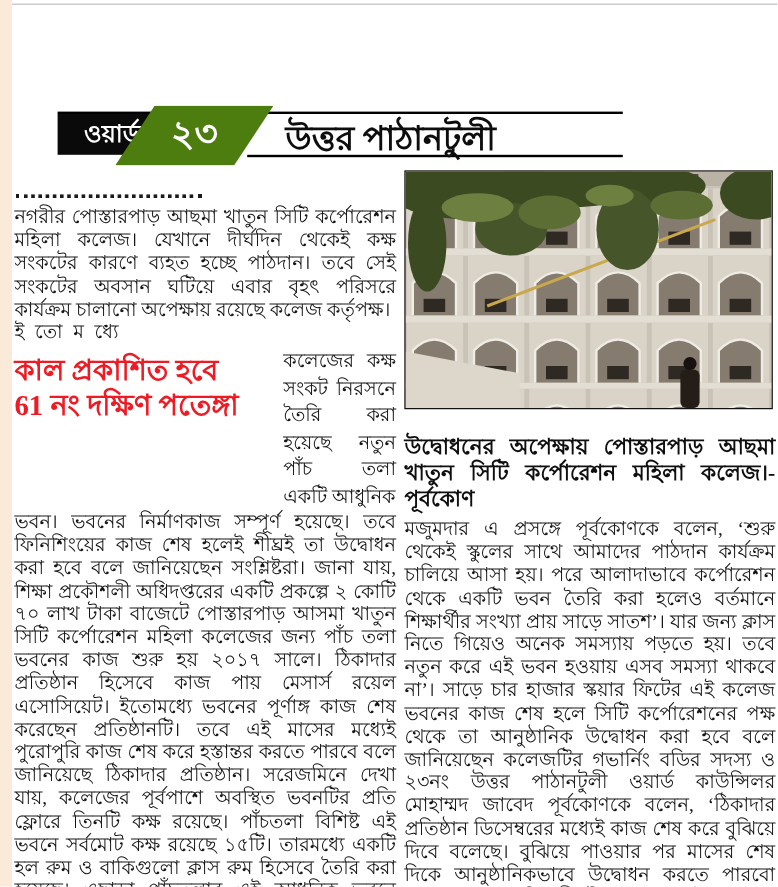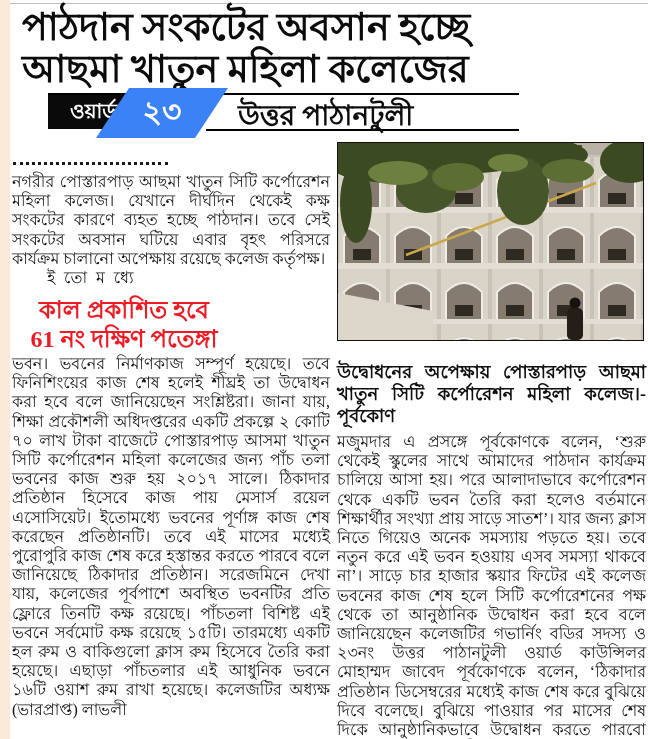--- a/index.html
+++ b/index.html
@@ -14,57 +14,53 @@
             font-size:38px;line-height:42px;font-weight:bold;color:#0b0b0b;letter-spacing:0;}
   .headline div{white-space:nowrap;}
 
   
   .banner{position:absolute;left:10px;top:88px;width:511px;height:52px;text-decoration:underline;}
   .banner-rule-top{position:absolute;left:38px;top:5px;right:2px;height:2px;background:#000;}
   .banner-rule-bottom{position:absolute;left:196px;top:41px;right:2px;height:2px;background:#000;}
   .banner-black{position:absolute;left:38px;top:7px;width:118px;height:34px;background:#0a0a0a;
                 color:#fff;font-size:20px;font-weight:bold;display:flex;align-items:center;justify-content:flex-start;
                 padding-left:22px;box-sizing:border-box;}
-  .banner-red{position:absolute;left:86px;top:0;width:132px;height:50px;background:#3b82f6;
+  .banner-red{position:absolute;left:86px;top:0;width:132px;height:50px;background:#4d7c0f;
               clip-path:polygon(25% 0,100% 0,75% 100%,0 100%);
               color:#fff;font-size:30px;font-weight:bold;display:flex;align-items:center;justify-content:center;}
   .banner-area{position:absolute;left:228px;top:6px;font-size:28px;font-weight:600;color:#0d0d0d;white-space:nowrap;}
 
   .byline{position:absolute;left:22px;top:138px;font-size:18px;color:#111;}
   .byline .sq{display:inline-block;width:11px;height:11px;background:#8e8e8e;margin-left:7px;}
   .dotted-rule{position:absolute;left:13px;top:162px;width:155px;border-top:3px dotted #1a1a1a;}
 
   
   .col-left{position:absolute;left:12px;top:172px;width:318px;}
   .body-text{font-size:16px;line-height:19.2px;text-align:justify;color:#141414;font-family:Liberation Serif, serif;}
-  .para1-tail{font-size:16px;line-height:20px;letter-spacing:0.55em;color:#141414;margin-left:35px;}
+  .para1-tail{font-size:16px;line-height:20px;letter-spacing:0.55em;color:#141414;}
 
   .promo-row{display:flex;margin-top:3px;}
   .promo{width:224px;color:#ee1b24;font-weight:bold;font-size:24px;line-height:29px;
-         text-align:center;padding-top:5px;box-sizing:border-box;}
+         text-align:left;padding-top:5px;box-sizing:border-box;}
   .wrap-col{flex:1;font-size:16px;line-height:22.5px;text-align:justify;color:#141414;}
 
   .col-right{position:absolute;left:337px;top:142px;width:309px;}
   .photo{width:305px;height:197px;border:1px solid #111;overflow:hidden;background:#c9c2b6;}
   .photo svg{display:block;width:100%;height:100%;}
   .caption{font-size:18px;line-height:22px;font-weight:bold;color:#0f0f0f;margin-top:20px;text-align:justify;}
   .right-body{margin-top:5px;font-size:16px;line-height:19.2px;text-align:justify;color:#141414;}
 </style>
 </head>
 <body>
 
 <div class="page">
 
   <div class="side-strip"></div>
   <div class="top-rule"></div>
 
-  <div class="headline">
-    <div>পাঠদান সংকটের অবসান হচ্ছে</div>
-    <div>আছমা খাতুন মহিলা কলেজের</div>
-  </div>
 
   <div class="banner">
     <div class="banner-rule-top"></div>
     <div class="banner-rule-bottom"></div>
     <div class="banner-black">
       <span>ওয়ার্ড</span>
     </div>
     <div class="banner-red">
       <span>২৩</span>
     </div>
@@ -75,20 +71,21 @@
 
   <div class="col-left">
     <div class="body-text">নগরীর পোস্তারপাড় আছমা খাতুন সিটি কর্পোরেশন মহিলা কলেজ। যেখানে দীর্ঘদিন থেকেই কক্ষ সংকটের কারণে ব্যহত হচ্ছে পাঠদান। তবে সেই সংকটের অবসান ঘটিয়ে এবার বৃহৎ পরিসরে কার্যক্রম চালানো অপেক্ষায় রয়েছে কলেজ কর্তৃপক্ষ।</div>
     <div class="para1-tail">ইতোমধ্যে</div>
 
     <div class="promo-row">
       <div class="promo">
         <div>কাল প্রকাশিত হবে</div>
         <div>61 নং দক্ষিণ পতেঙ্গা</div>
       </div>
+      <div class="wrap-col">কলেজের কক্ষ সংকট নিরসনে তৈরি করা হয়েছে নতুন পাঁচ তলা একটি আধুনিক</div>
     </div>
 
     <div class="body-text">ভবন। ভবনের নির্মাণকাজ সম্পূর্ণ হয়েছে। তবে ফিনিশিংয়ের কাজ শেষ হলেই শীঘ্রই তা উদ্বোধন করা হবে বলে জানিয়েছেন সংশ্লিষ্টরা। জানা যায়, শিক্ষা প্রকৌশলী অধিদপ্তরের একটি প্রকল্পে ২ কোটি ৭০ লাখ টাকা বাজেটে পোস্তারপাড় আসমা খাতুন সিটি কর্পোরেশন মহিলা কলেজের জন্য পাঁচ তলা ভবনের কাজ শুরু হয় ২০১৭ সালে। ঠিকাদার প্রতিষ্ঠান হিসেবে কাজ পায় মেসার্স রয়েল এসোসিয়েট। ইতোমধ্যে ভবনের পূর্ণাঙ্গ কাজ শেষ করেছেন প্রতিষ্ঠানটি। তবে এই মাসের মধ্যেই পুরোপুরি কাজ শেষ করে হস্তান্তর করতে পারবে বলে জানিয়েছে ঠিকাদার প্রতিষ্ঠান। সরেজমিনে দেখা যায়, কলেজের পূর্বপাশে অবস্থিত ভবনটির প্রতি ফ্লোরে তিনটি কক্ষ রয়েছে। পাঁচতলা বিশিষ্ট এই ভবনে সর্বমোট কক্ষ রয়েছে ১৫টি। তারমধ্যে একটি হল রুম ও বাকিগুলো ক্লাস রুম হিসেবে তৈরি করা হয়েছে। এছাড়া পাঁচতলার এই আধুনিক ভবনে ১৬টি ওয়াশ রুম রাখা হয়েছে। কলেজটির অধ্যক্ষ (ভারপ্রাপ্ত) লাভলী</div>
   </div>
 
   <div class="col-right">
     <div class="photo">
       <svg viewBox="0 0 305 197" preserveAspectRatio="none">
         <defs>
           <g id="bay">

